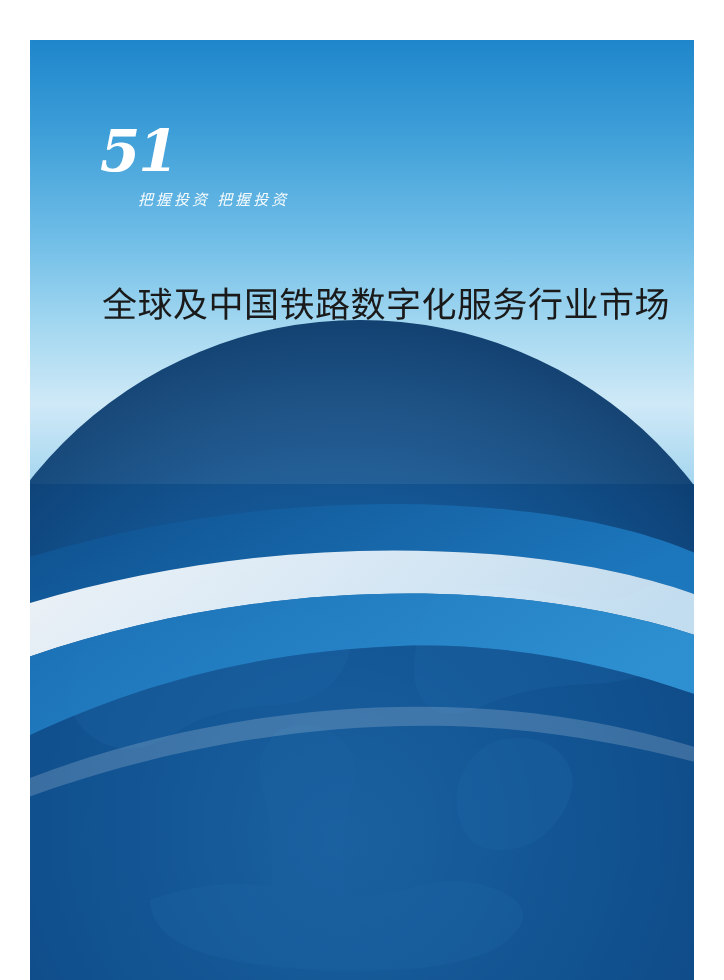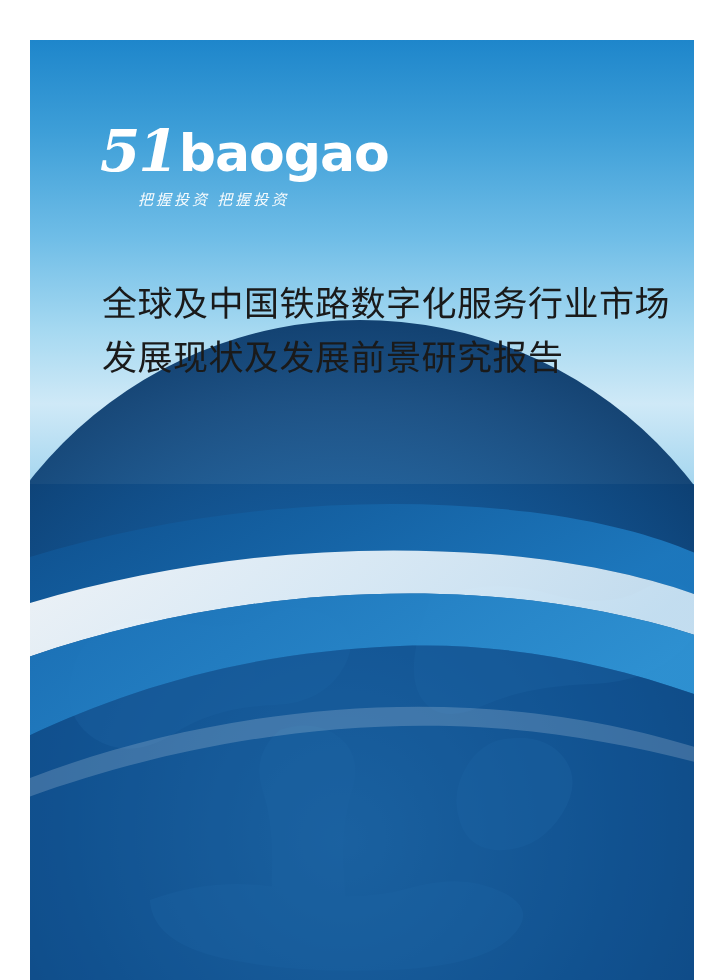--- a/index.html
+++ b/index.html
@@ -91,21 +91,21 @@
     color: #ffffff;
     font-style: italic;
     opacity: 0.95;
   }
   
   .title {
     position: absolute;
     left: 72px;
     top: 238px;
     width: 560px;
-    font-family: Liberation Serif, serif;
+    font-family: Liberation Sans, sans-serif;
     font-size: 35px;
     line-height: 54px;
     color: #1a1a1a;
     letter-spacing: 0.5px;
     font-weight: 400;
   }
   .title-line {
     display: block;
     white-space: nowrap;
   }
@@ -154,24 +154,22 @@
       <path d="M-10 566 C 140 520, 300 502, 460 514 C 540 520, 620 536, 680 560 L680 600 C 600 572, 500 556, 410 554 C 250 550, 110 578, -10 620 Z" fill="url(#waveB)" opacity="0.98"></path>
       <path d="M-10 620 C 110 578, 250 550, 410 554 C 500 556, 600 572, 680 600 L680 660 C 580 622, 470 602, 370 606 C 210 612, 90 652, -10 700 Z" fill="url(#waveA)" opacity="0.95"></path>
       <path d="M-10 700 C 90 652, 210 612, 370 606 C 470 602, 580 622, 680 660 L680 964 L-10 964 Z" fill="#0f4d8a" opacity="0.55"></path>
 
       <path d="M-10 742 C 120 690, 280 660, 440 668 C 540 673, 620 692, 680 712 L680 726 C 600 704, 510 688, 420 686 C 260 682, 110 716, -10 760 Z" fill="#ffffff" opacity="0.18"></path>
     </svg>
 
     <div class="logo">
       <div class="logo-main">
         <span class="logo-51">51</span>
-        <span class="logo-word">baogao</span>
       </div>
       <div class="logo-sub">把握投资 把握投资</div>
     </div>
 
     <div class="title">
       <span class="title-line">全球及中国铁路数字化服务行业市场</span>
-      <span class="title-line">发展现状及发展前景研究报告</span>
     </div>
 
   </div>
 </div>
 
 </body></html>

